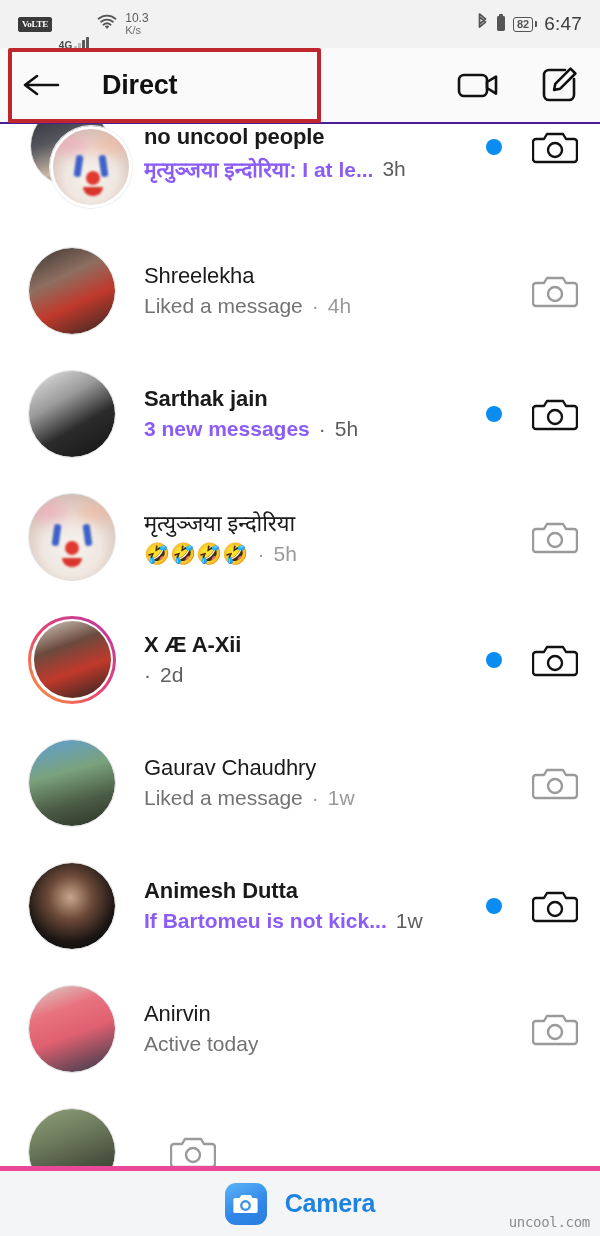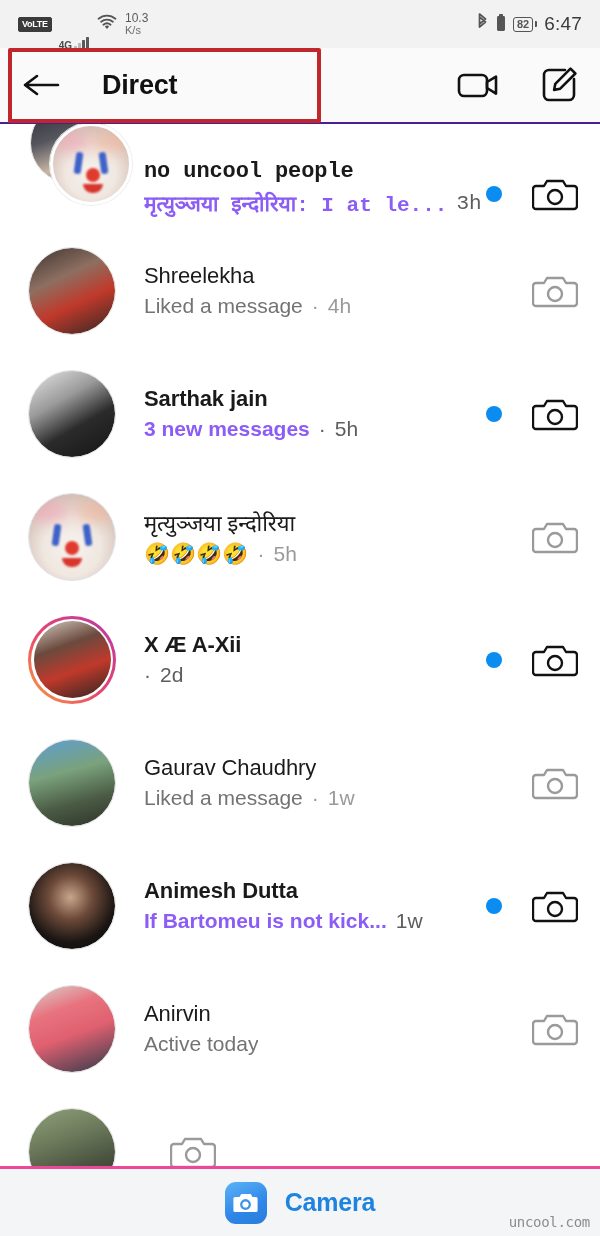--- a/index.html
+++ b/index.html
@@ -14,20 +14,21 @@
   
   .statusbar {
     height:48px; background:#f2f2f2; display:flex; align-items:center;
     justify-content:space-between; padding:0 18px;
   }
   .sb-left, .sb-right { display:flex; align-items:center; gap:7px; }
   .volte-badge {
     font-size:9px; font-weight:bold; color:#fff; background:#3b3b3b;
     padding:1px 3px; border-radius:2px; letter-spacing:-0.3px; line-height:11px;
     border:1px solid #3b3b3b;
+    font-family:Liberation Serif, serif;
   }
   .sig-wrap { display:flex; align-items:flex-end; gap:1px; position:relative; }
   .sig-4g { font-size:10px; font-weight:bold; color:#4a4a4a; margin-right:1px; align-self:flex-start; line-height:10px;margin-top:44px;}
   .bar { width:3px; background:#5a5a5a; border-radius:0.5px; }
   .bar.b1 { height:5px;  background:#b9b9b9; }
   .bar.b2 { height:8px;  background:#b9b9b9; }
   .bar.b3 { height:11px; }
   .bar.b4 { height:14px; }
   .kbps { font-size:12px; color:#5b5b5b; line-height:12px; text-align:left; }
   .kbps .u { font-size:11px; color:#6d6d6d; }
@@ -52,21 +53,21 @@
   .redbox {
     position:absolute; left:8px; top:48px; width:313px; height:75px;
     border:4px solid #c0272d; border-radius:2px; pointer-events:none; z-index:40;
   }
 
   
   .list { position:absolute; top:124px; left:0; right:0; bottom:0; overflow:hidden; background:#fff; }
   .row {
     height:123px; display:flex; align-items:center; padding:0 22px 0 20px; background:#fff;
   }
-  .row.first { height:105px; align-items:flex-end; padding-bottom:12px;font-family:Liberation Mono, monospace; }
+  .row.first { height:105px; align-items:flex-start; padding-bottom:12px; }
   .av-wrap { width:104px; flex:0 0 104px; display:flex; align-items:center; justify-content:center; position:relative; }
   .avatar {
     width:88px; height:88px; border-radius:50%; overflow:hidden; position:relative;
     border:1px solid #e4e4e4; background:#ddd;
   }
   .avatar.ring {
     border:none; padding:3px;
     background:linear-gradient(45deg,#f9a03c 0%, #e8466c 45%, #b538a8 100%);
   }
   .avatar.ring .inner-pad {
@@ -96,21 +97,21 @@
 
   .row-right { display:flex; align-items:center; gap:30px; flex:0 0 auto; }
   .dot { width:16px; height:16px; border-radius:50%; background:#0a8cf0; }
   .dot.hidden { visibility:hidden; }
   .cam-ic { width:46px; height:46px; display:flex; align-items:center; justify-content:center; }
 
   
   .bottombar {
     position:absolute; left:0; right:0; bottom:0; height:70px; background:#f4f5f7;
     display:flex; align-items:center; justify-content:center; gap:18px;
-    border-top:3px solid #ec4899;
+    border-top:5px solid #ec4899;
   }
   .cam-sq {
     width:42px; height:42px; border-radius:11px;
     background:linear-gradient(155deg,#5cb3f7 0%, #2f86e8 60%, #2a7ddb 100%);
     display:flex; align-items:center; justify-content:center;
   }
   .cam-label { font-size:25px; font-weight:bold; color:#1f83e0; letter-spacing:-0.2px; }
   .watermark {
     position:absolute; right:10px; bottom:6px; font-size:14px; color:#8c8c8c;
     font-family:"DejaVu Sans Mono", monospace; letter-spacing:-0.3px;

